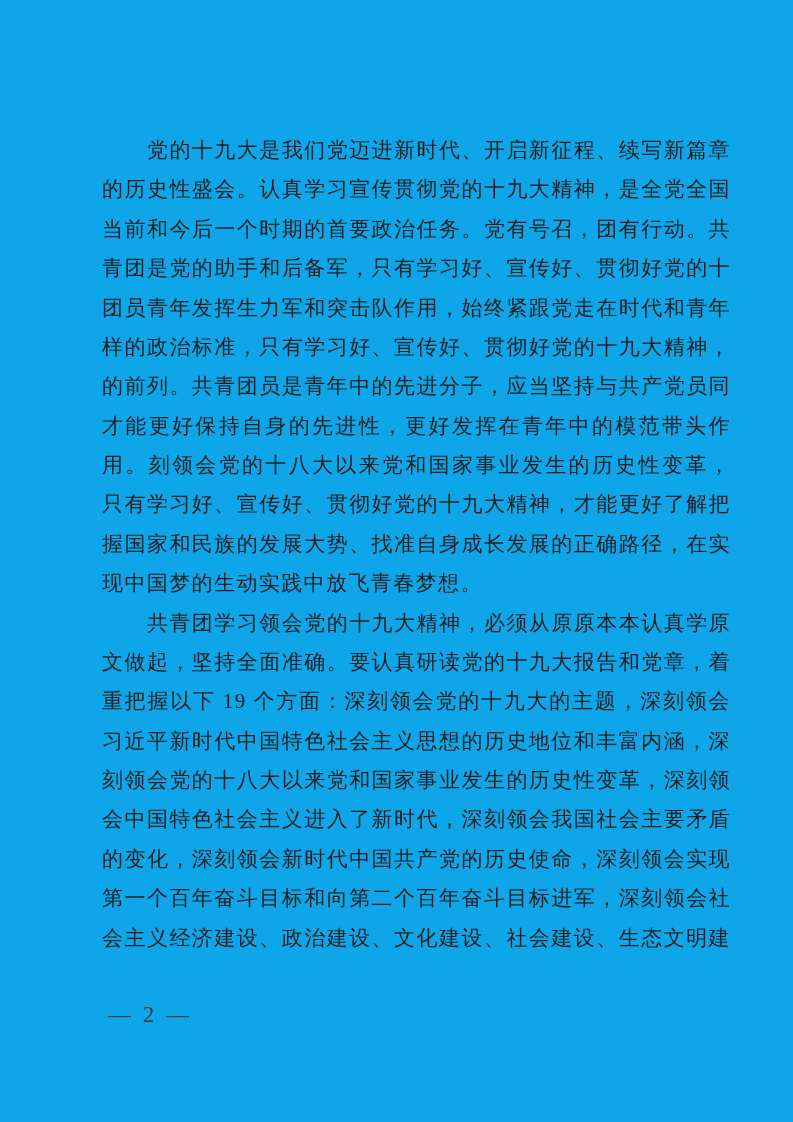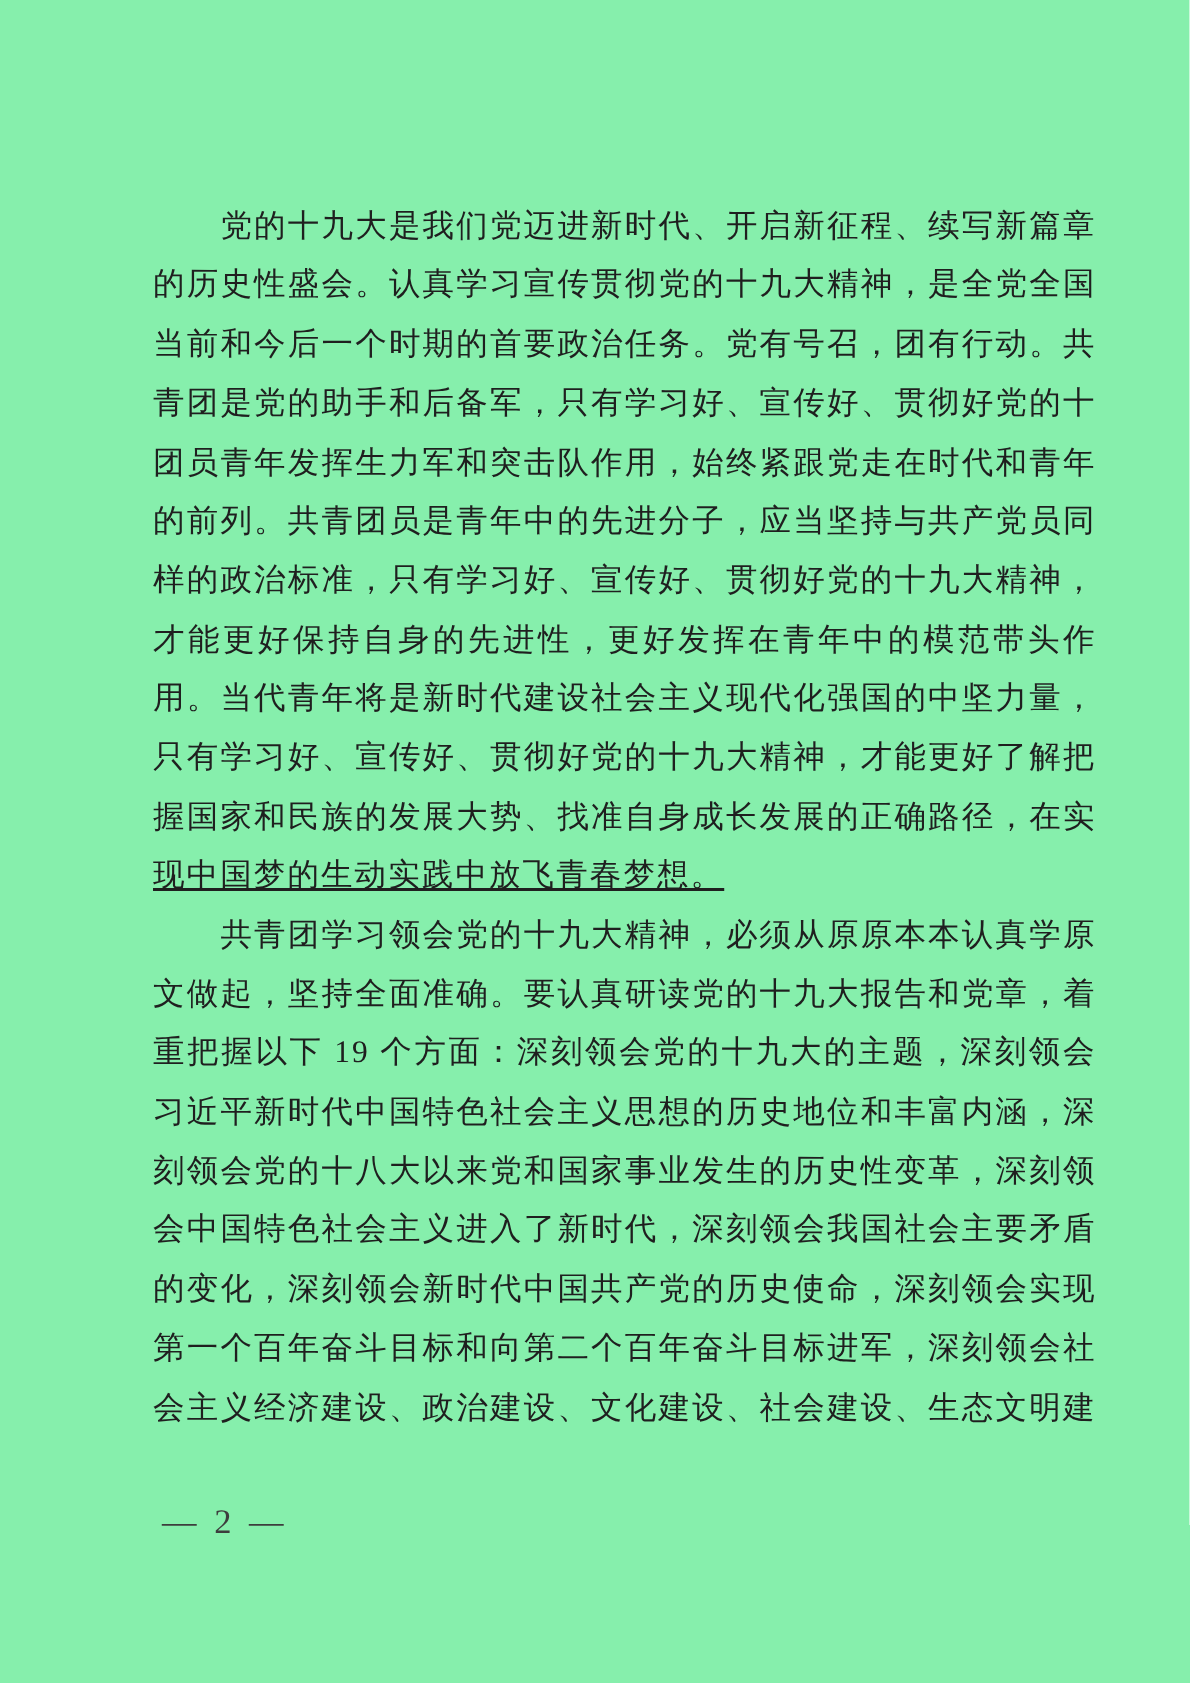--- a/index.html
+++ b/index.html
@@ -4,21 +4,21 @@
 <style>
   html, body {
     margin: 0;
     padding: 0;
     background: #ffffff;
   }
   .page {
     position: relative;
     width: 793px;
     height: 1122px;
-    background: #86efac;
+    background: #0ea5e9;
     overflow: hidden;
     font-family: "Liberation Serif", "DejaVu Serif", serif;
     color: #1f1f1f;
   }
   .text-block {
     position: absolute;
     left: 102px;
     top: 131px;
     width: 629px;
   }
@@ -34,21 +34,20 @@
     color: #1f1f1f;
     text-align: justify;
     text-align-last: justify;
     text-justify: inter-character;
     overflow: visible;
     white-space: pre;
   }
   .line.para-end {
     text-align: left;
     text-align-last: left;
-    text-decoration: underline;
   }
   .footer {
     position: absolute;
     left: 108px;
     top: 1001px;
     font-size: 23px;
     line-height: 28px;
     letter-spacing: 1.5px;
     word-spacing: 3px;
     color: #3d3d3d;
@@ -58,24 +57,24 @@
 <body>
 
 <div class="page">
   <div class="text-block">
       <div class="paragraph">
         <div class="line">　　党的十九大是我们党迈进新时代、开启新征程、续写新篇章</div>
         <div class="line">的历史性盛会。认真学习宣传贯彻党的十九大精神，是全党全国</div>
         <div class="line">当前和今后一个时期的首要政治任务。党有号召，团有行动。共</div>
         <div class="line">青团是党的助手和后备军，只有学习好、宣传好、贯彻好党的十</div>
         <div class="line">团员青年发挥生力军和突击队作用，始终紧跟党走在时代和青年</div>
+        <div class="line">样的政治标准，只有学习好、宣传好、贯彻好党的十九大精神，</div>
         <div class="line">的前列。共青团员是青年中的先进分子，应当坚持与共产党员同</div>
-        <div class="line">样的政治标准，只有学习好、宣传好、贯彻好党的十九大精神，</div>
         <div class="line">才能更好保持自身的先进性，更好发挥在青年中的模范带头作</div>
-        <div class="line">用。当代青年将是新时代建设社会主义现代化强国的中坚力量，</div>
+        <div class="line">用。刻领会党的十八大以来党和国家事业发生的历史性变革，</div>
         <div class="line">只有学习好、宣传好、贯彻好党的十九大精神，才能更好了解把</div>
         <div class="line">握国家和民族的发展大势、找准自身成长发展的正确路径，在实</div>
         <div class="line para-end">现中国梦的生动实践中放飞青春梦想。</div>
       </div>
       <div class="paragraph">
         <div class="line">　　共青团学习领会党的十九大精神，必须从原原本本认真学原</div>
         <div class="line">文做起，坚持全面准确。要认真研读党的十九大报告和党章，着</div>
         <div class="line">重把握以下 19 个方面：深刻领会党的十九大的主题，深刻领会</div>
         <div class="line">习近平新时代中国特色社会主义思想的历史地位和丰富内涵，深</div>
         <div class="line">刻领会党的十八大以来党和国家事业发生的历史性变革，深刻领</div>

